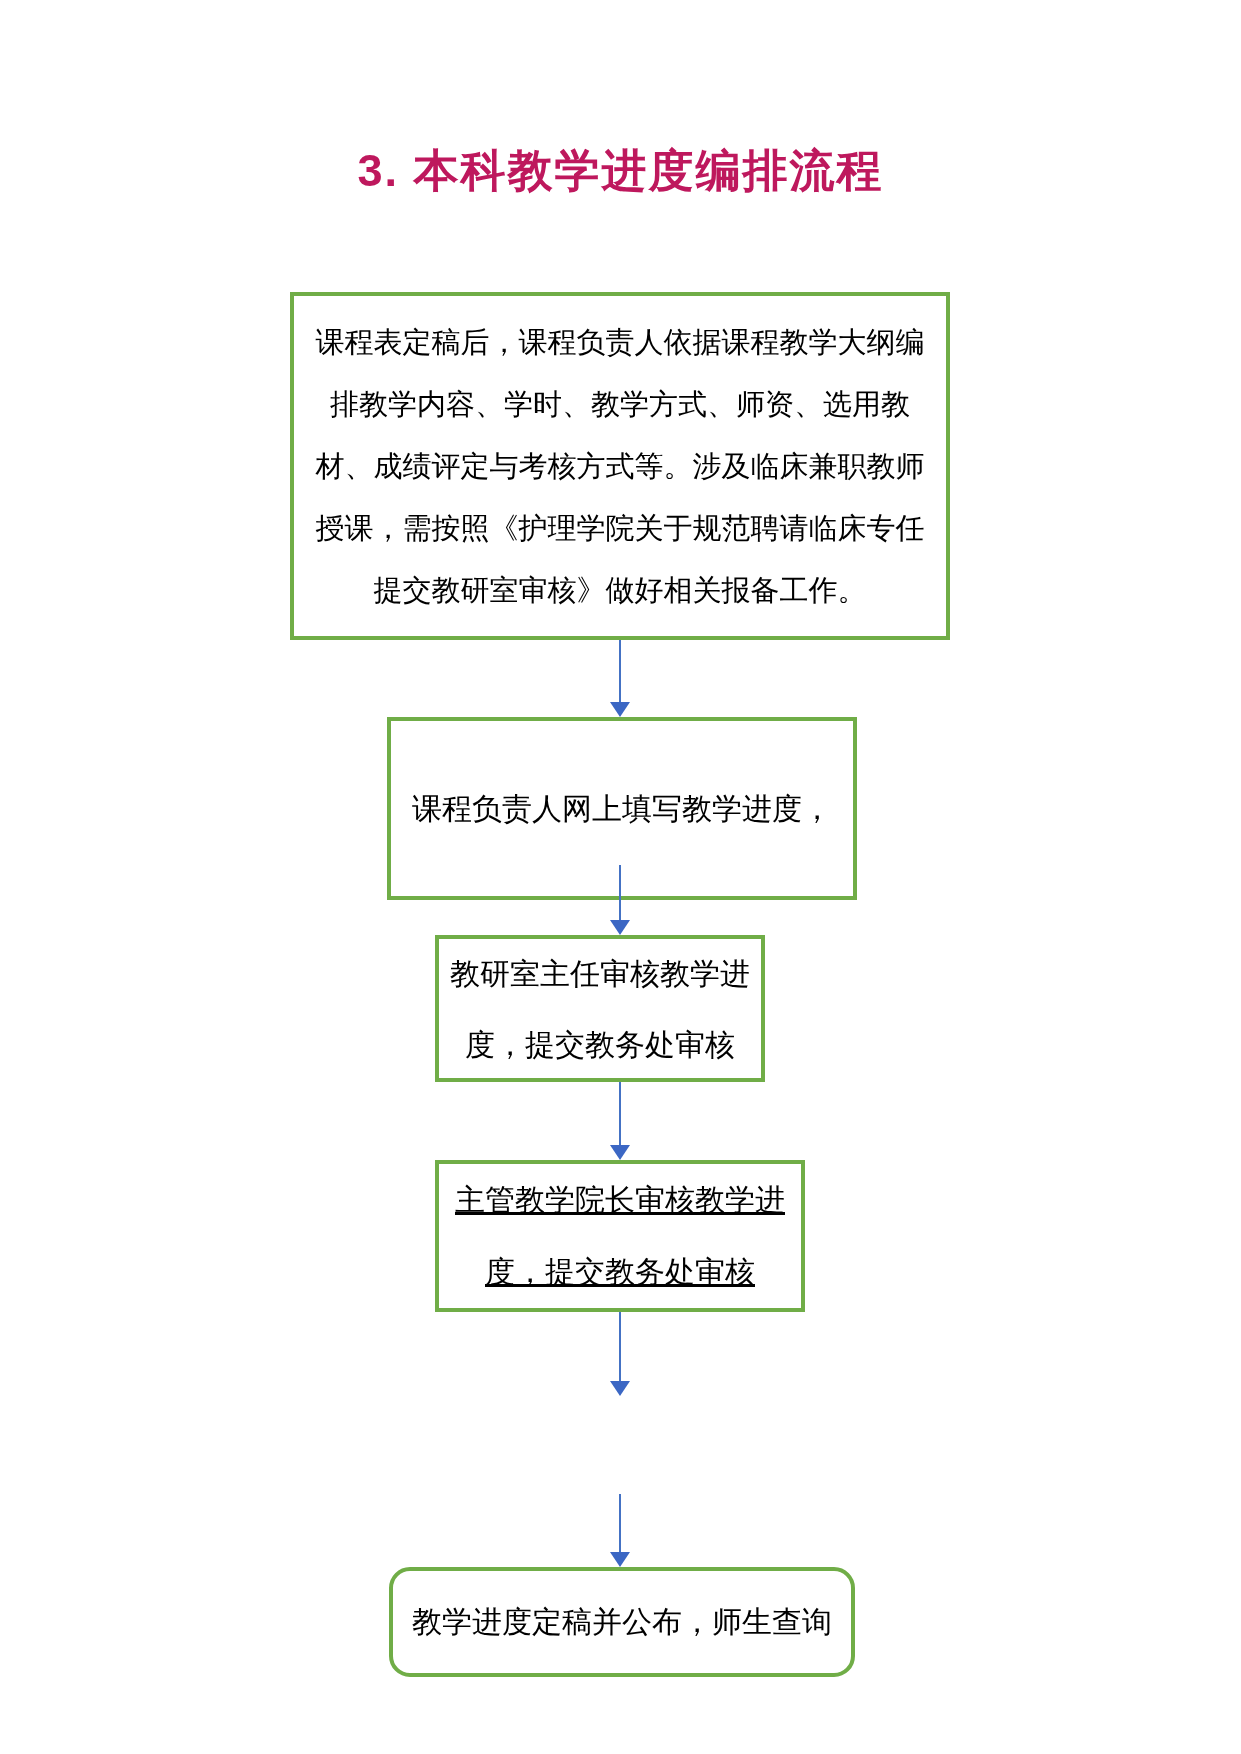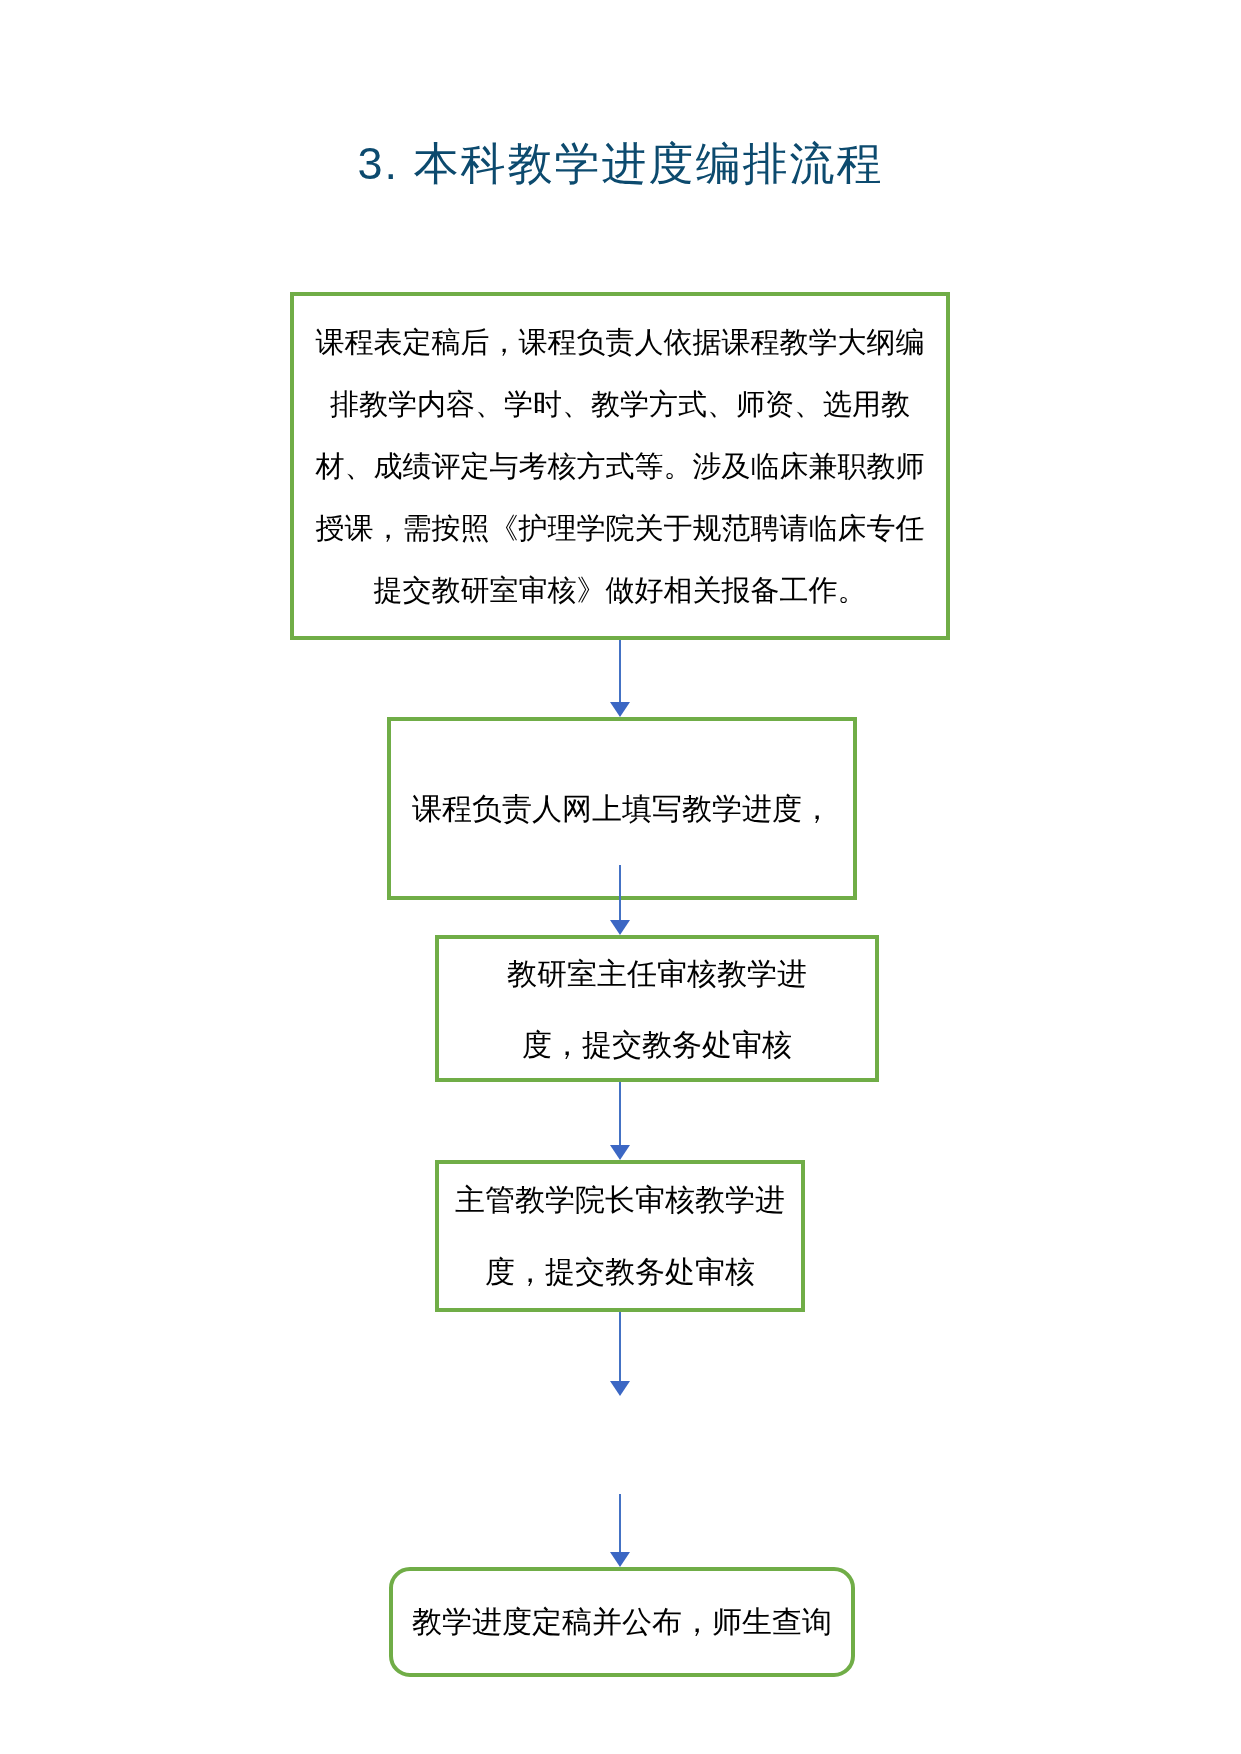--- a/index.html
+++ b/index.html
@@ -14,50 +14,50 @@
     background: #ffffff;
     font-family: "Liberation Sans", "DejaVu Sans", sans-serif;
     color: #000000;
     overflow: hidden;
   }
   .doc-title {
     position: absolute;
     left: 0;
     right: 0;
     top: 133px;
-    margin: 1px;
+    margin: 8px;
     text-align: center;
     font-size: 45px;
-    font-weight: normal;
+    font-weight: bold;
     letter-spacing: 2px;
-    color: #0c4a6e;
+    color: #be185d;
   }
   .flow-box {
     position: absolute;
     box-sizing: border-box;
     border: 4px solid #70AD47;
     background: #ffffff;
     display: flex;
     flex-direction: column;
     justify-content: center;
     align-items: center;
     text-align: center;
   }
   .flow-box .line {
     white-space: nowrap;
     color: #000000;
   }
   .box-1 { left: 290px; top: 292px; width: 660px; height: 348px; font-size: 29px; }
   .box-1 .line { line-height: 62px; }
   .box-2 { left: 387px; top: 717px; width: 470px; height: 183px; font-size: 30px; }
   .box-2 .line { line-height: 70px; }
-  .box-3 { left: 435px; top: 935px; width: 444px; height: 147px; font-size: 30px; }
+  .box-3 { left: 435px; top: 935px; width: 330px; height: 147px; font-size: 30px; }
   .box-3 .line { line-height: 71px; }
   .box-4 { left: 435px; top: 1160px; width: 370px; height: 152px; font-size: 30px; }
-  .box-4 .line { line-height: 72px; }
+  .box-4 .line { line-height: 72px; text-decoration: underline; }
   .box-5 { left: 387px; top: 1396px; width: 470px; height: 98px; font-size: 30px; }
   .box-5 .line { line-height: 40px; }
   .box-6 { left: 389px; top: 1567px; width: 466px; height: 110px; font-size: 30px; border-radius: 21px; }
   .box-6 .line { line-height: 40px; }
 
   .flow-arrow {
     position: absolute;
     left: 609px;
     width: 22px;
     display: flex;

